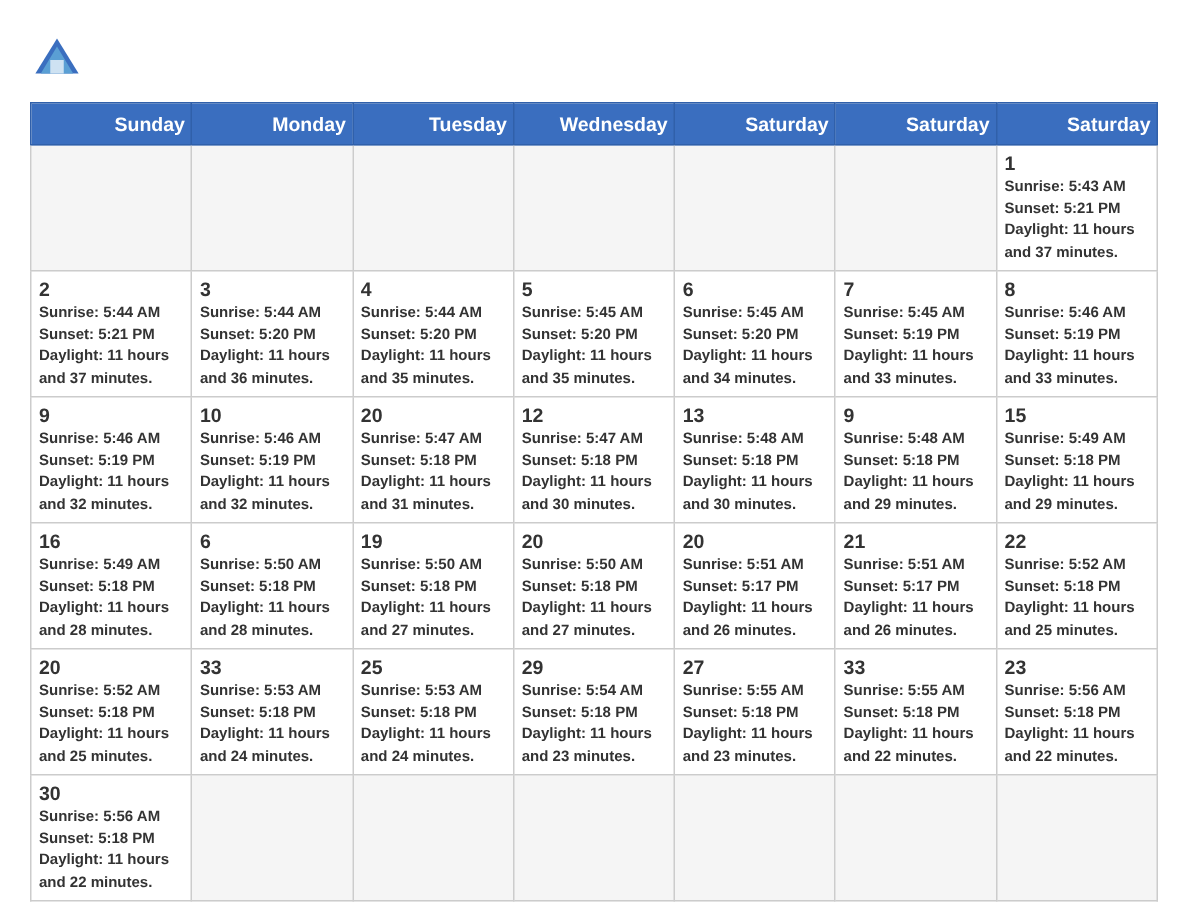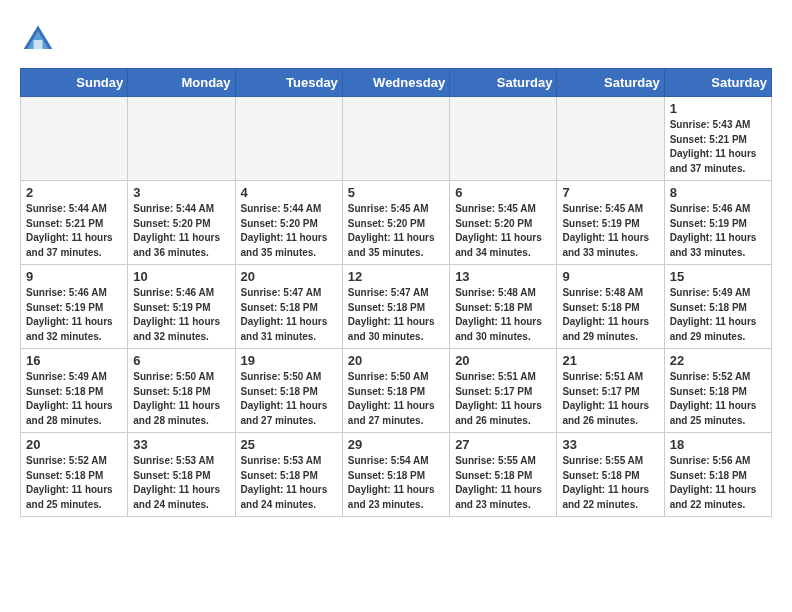--- a/index.html
+++ b/index.html
@@ -336,22 +336,37 @@
 and 23 minutes.</div>
           </td>
           <td>
             <span class="day-number">33</span>
             <div class="day-info" style="white-space: pre-line;">Sunrise: 5:55 AM
 Sunset: 5:18 PM
 Daylight: 11 hours
 and 22 minutes.</div>
           </td>
           <td>
-            <span class="day-number">18</span>
+            <span class="day-number">23</span>
             <div class="day-info" style="white-space: pre-line;">Sunrise: 5:56 AM
 Sunset: 5:18 PM
 Daylight: 11 hours
 and 22 minutes.</div>
           </td>
+        </tr>
+        <tr class="week-row">
+          <td>
+            <span class="day-number">30</span>
+            <div class="day-info" style="white-space: pre-line;">Sunrise: 5:56 AM
+Sunset: 5:18 PM
+Daylight: 11 hours
+and 22 minutes.</div>
+          </td>
+          <td class="empty"></td>
+          <td class="empty"></td>
+          <td class="empty"></td>
+          <td class="empty"></td>
+          <td class="empty"></td>
+          <td class="empty"></td>
         </tr>
       </tbody>
   </table>
 </div>
 
 </body></html>

